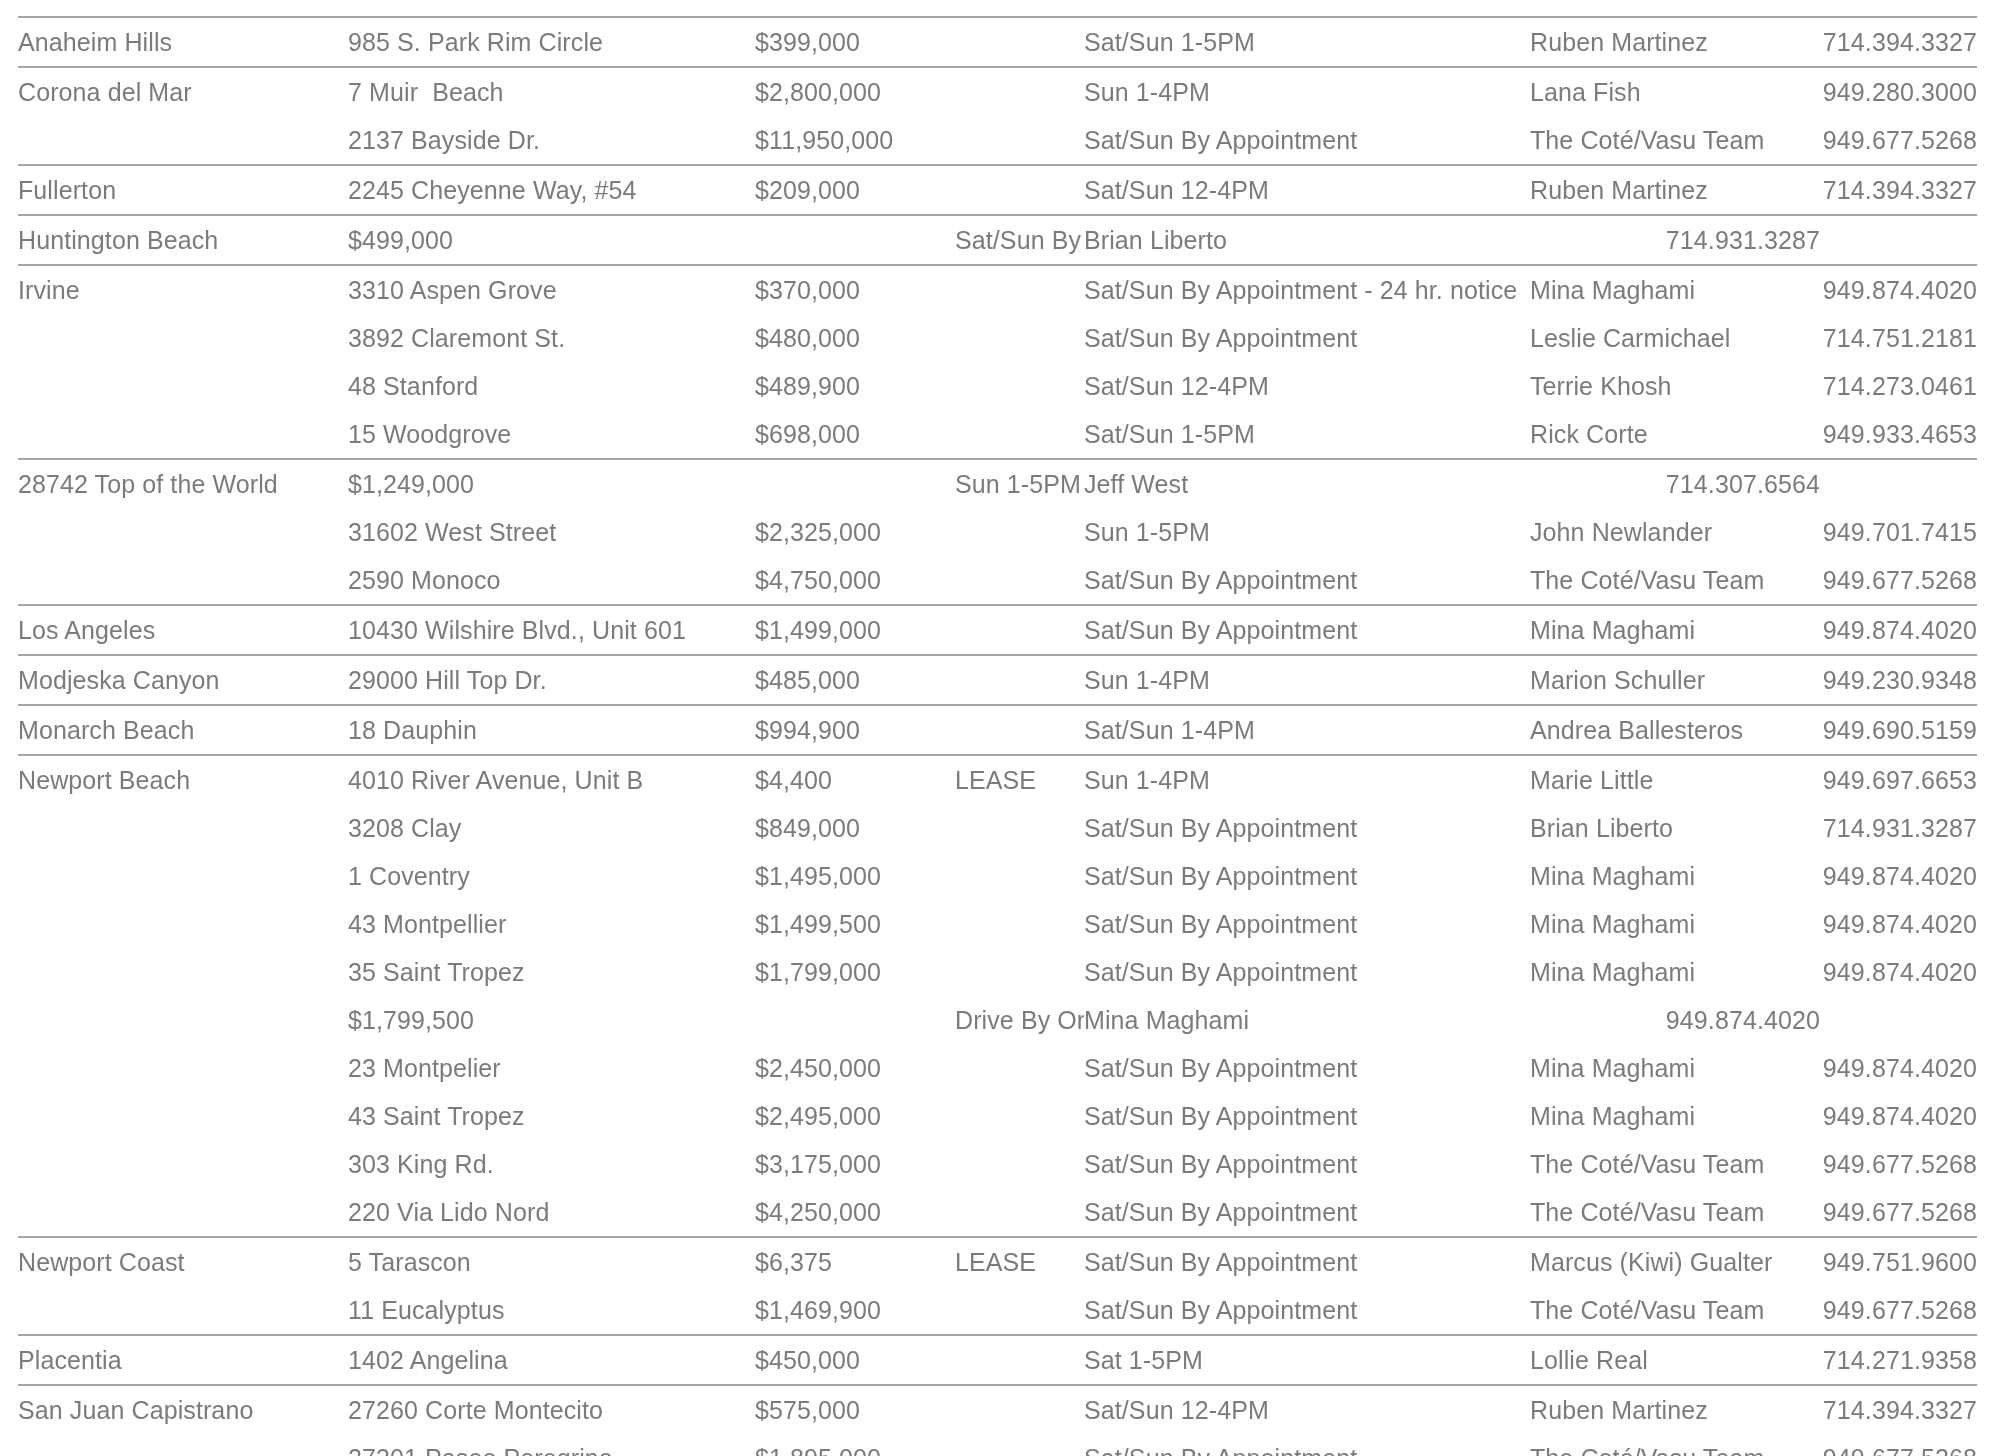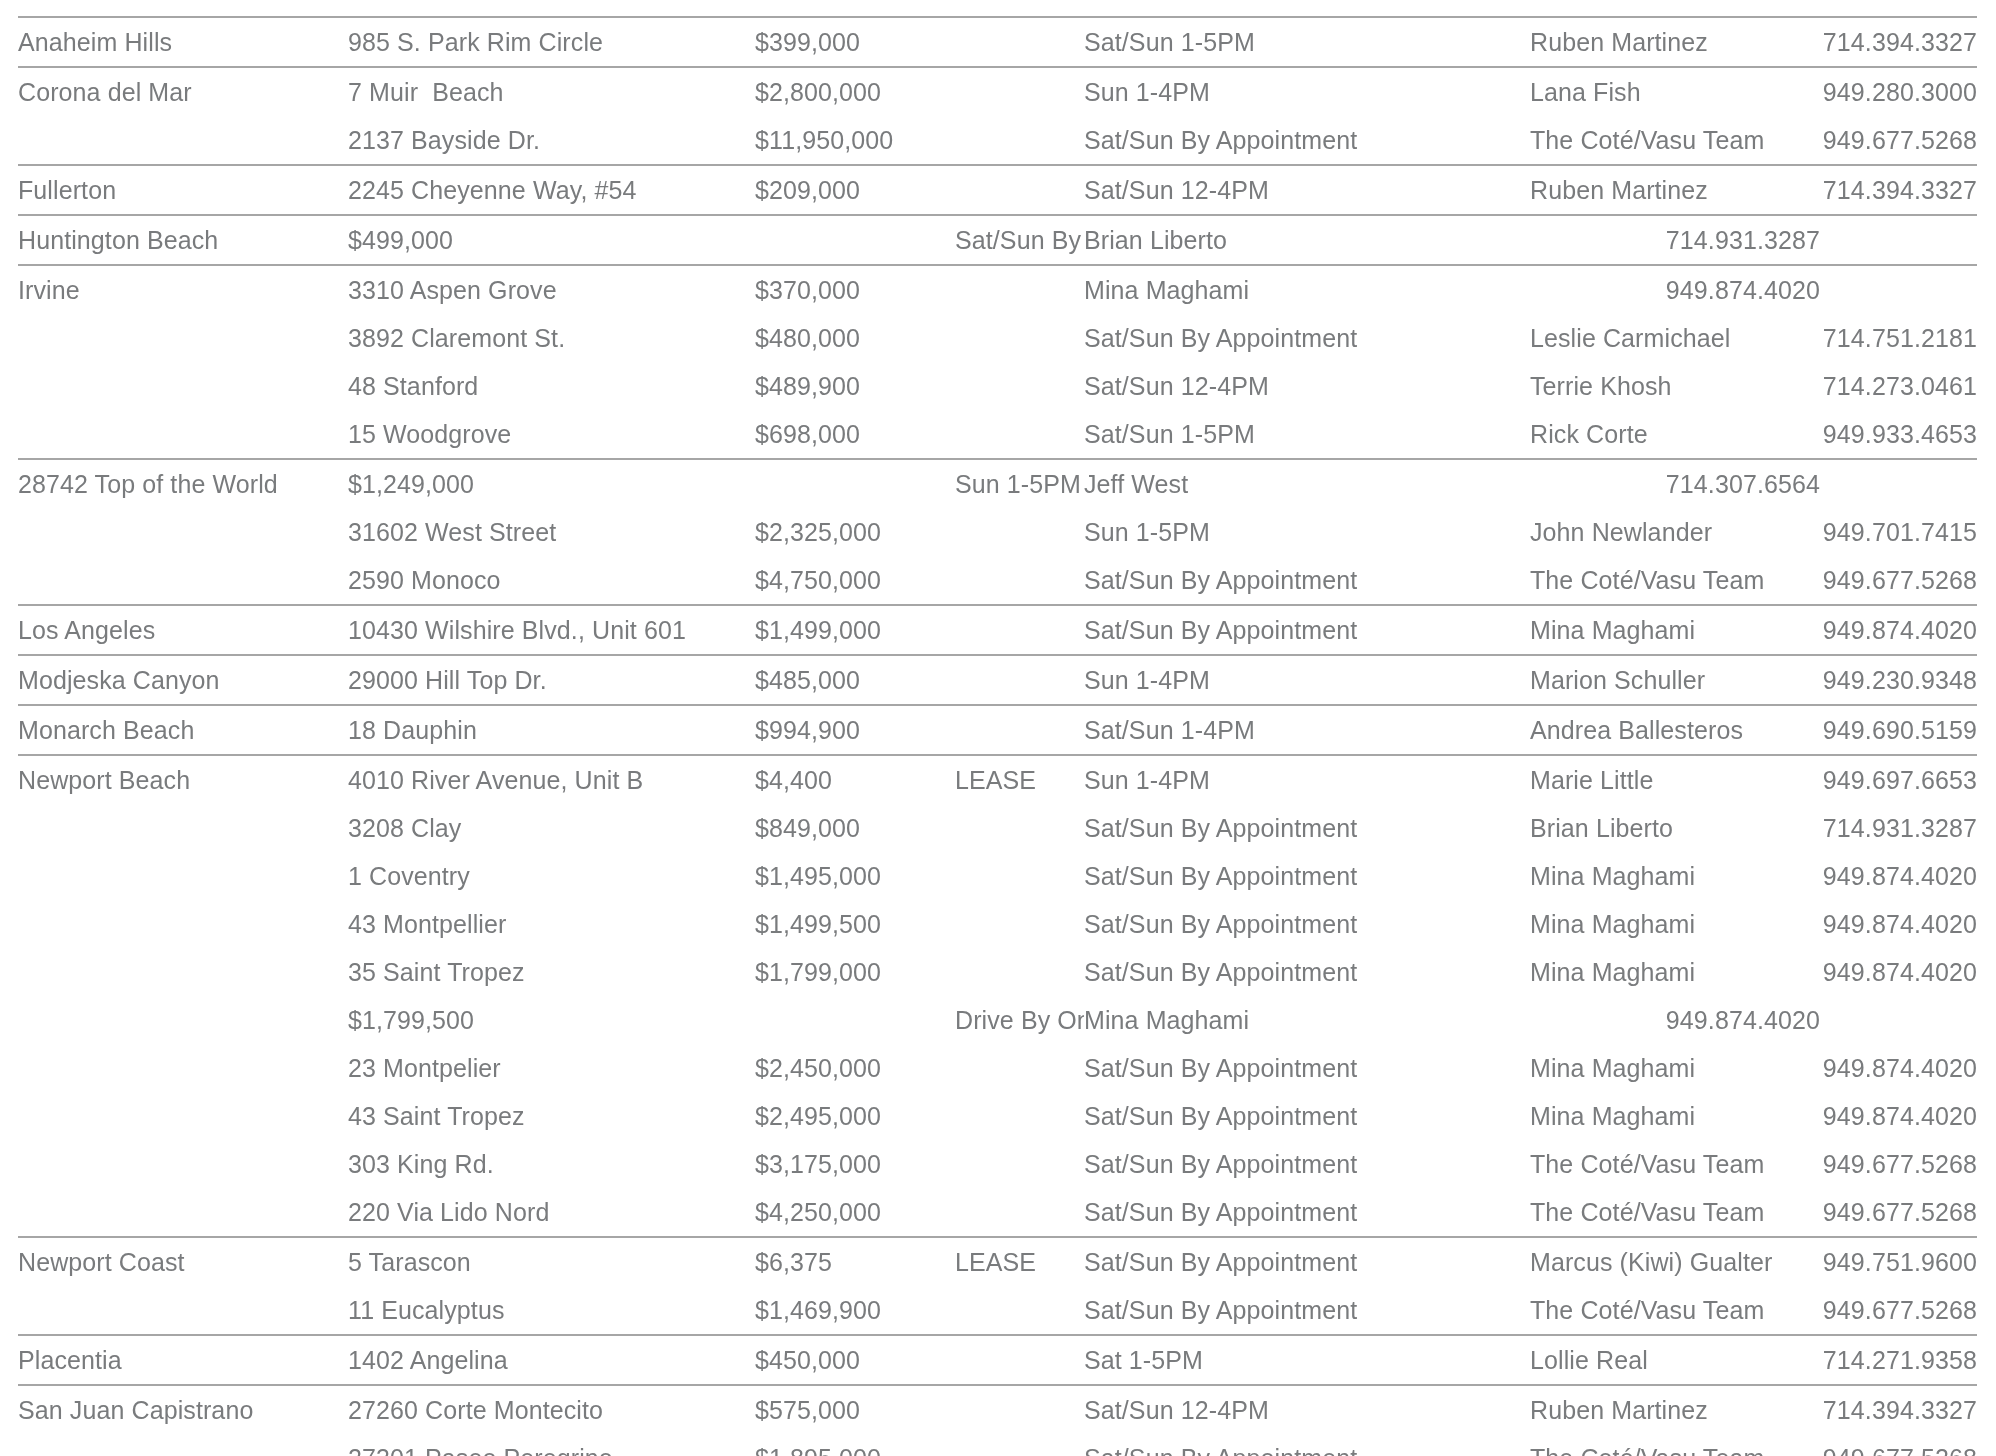--- a/index.html
+++ b/index.html
@@ -93,20 +93,21 @@
     <div class="cell agent-cell">Brian Liberto</div>
     <div class="cell phone-cell">714.931.3287</div>
   </div>
     </div>
     <div class="city-group">
       <div class="listing-row">
     <div class="cell city-cell">Irvine</div>
     <div class="cell address-cell">3310 Aspen Grove</div>
     <div class="cell price-cell">$370,000</div>
     <div class="cell lease-cell"></div>
+    <div class="cell time-cell">Sat/Sun By Appointment - 24 hr. notice</div>
     <div class="cell agent-cell">Mina Maghami</div>
     <div class="cell phone-cell">949.874.4020</div>
   </div>
       <div class="listing-row">
     <div class="cell city-cell"></div>
     <div class="cell address-cell">3892 Claremont St.</div>
     <div class="cell price-cell">$480,000</div>
     <div class="cell lease-cell"></div>
     <div class="cell time-cell">Sat/Sun By Appointment</div>
     <div class="cell agent-cell">Leslie Carmichael</div>

